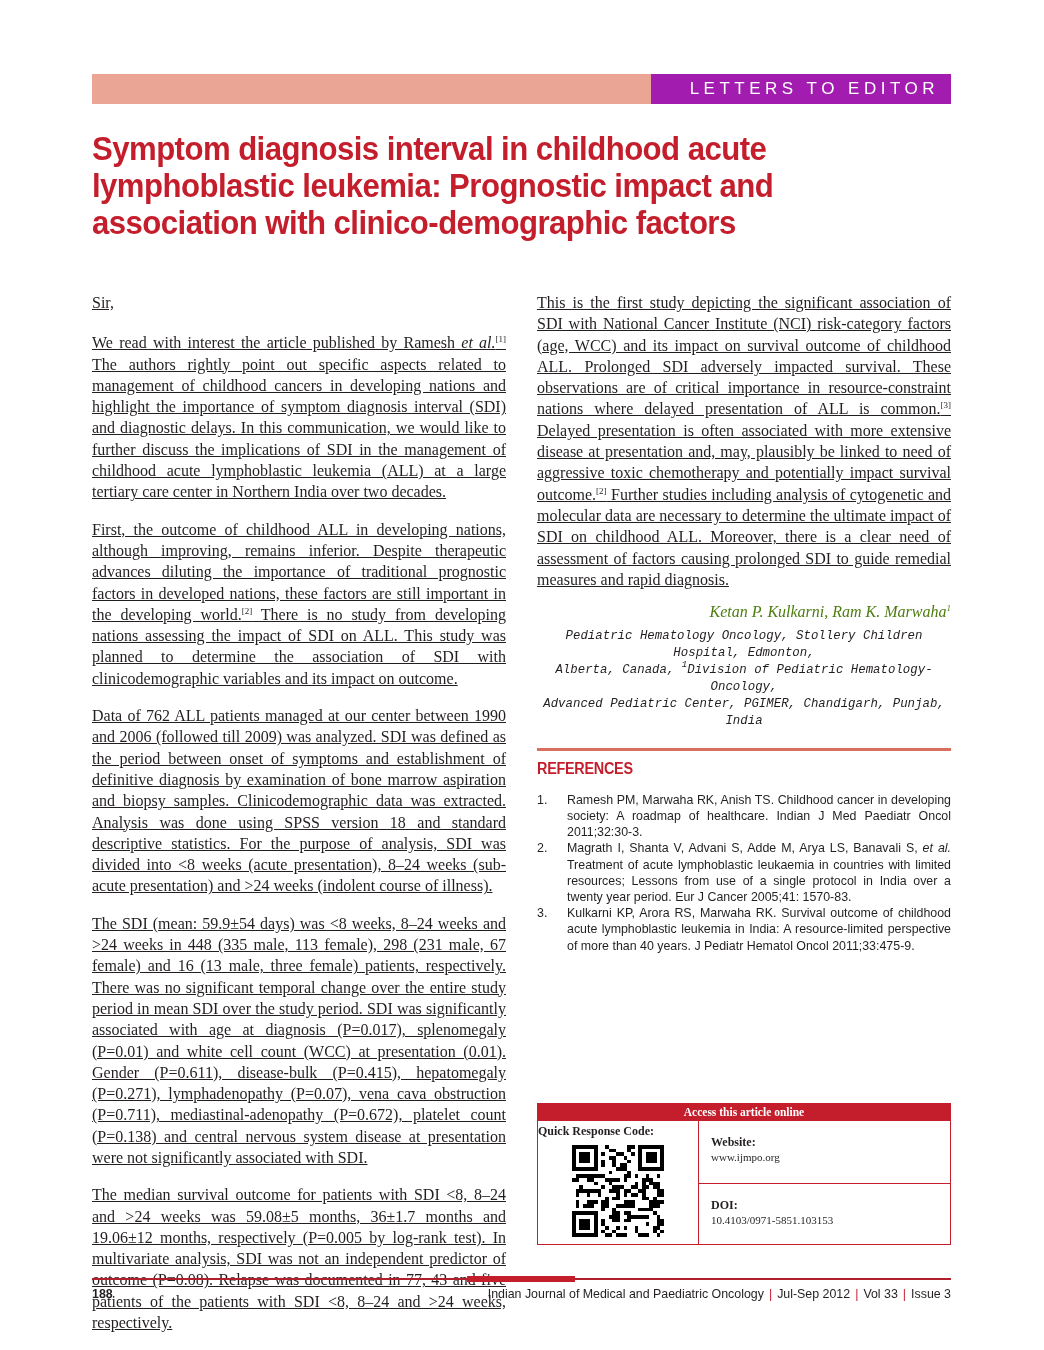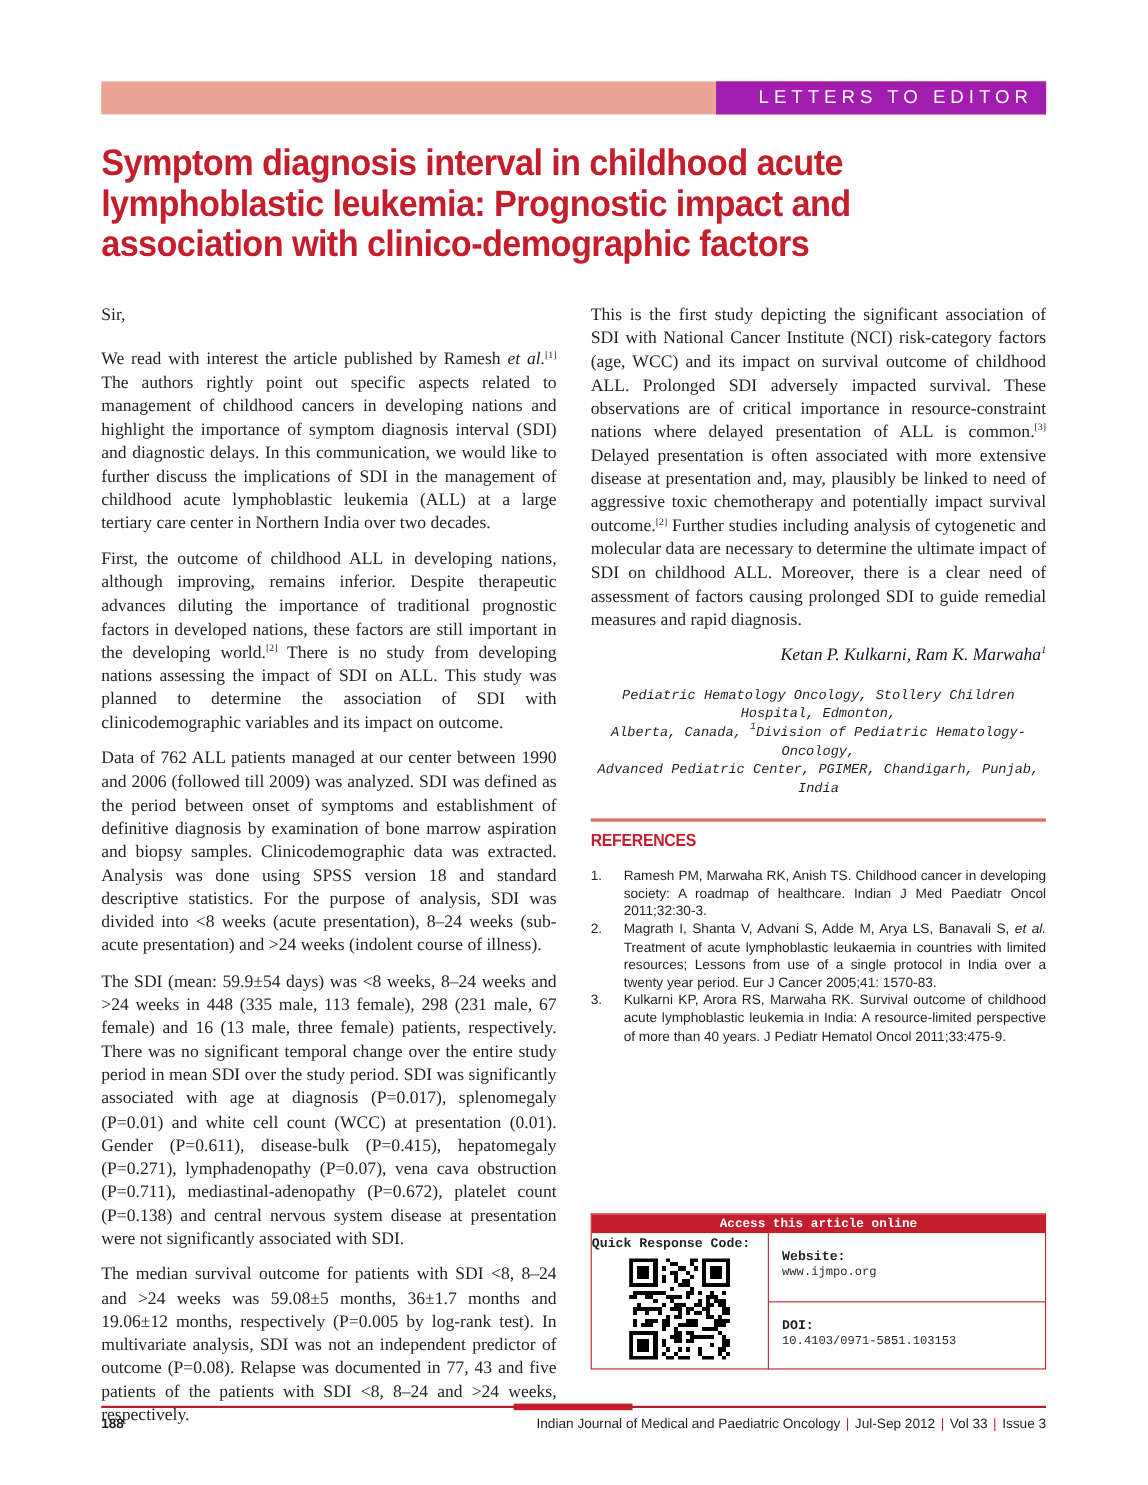--- a/index.html
+++ b/index.html
@@ -6,35 +6,35 @@
   body { width: 1044px; height: 1350px; position: relative; overflow: hidden; font-family: "Liberation Serif", serif; color: #231f20; }
 
   .section-bar { position: absolute; left: 92px; top: 74px; width: 859px; height: 30px; background: #eba594; }
   .section-tag { position: absolute; right: 0; top: 0; height: 30px; width: 300px; background: #a21caf; color: #ffffff; font-family: "Liberation Sans", sans-serif; font-size: 17px; letter-spacing: 4.5px; line-height: 30px; text-align: right; padding-right: 12px; box-sizing: border-box; }
 
   .title { position: absolute; left: 92px; top: 130px; width: 860px; margin: 0; font-family: "Liberation Sans", sans-serif; font-weight: bold; font-size: 33.5px; line-height: 37px; color: #c41e2c; letter-spacing: -0.6px; transform: scaleX(0.93); transform-origin: left top; white-space: nowrap; }
 
   .col { position: absolute; top: 276px; font-size: 16px; line-height: 21.3px; text-align: justify; }
   .col-left { left: 92px; width: 414px; }
   .col-right { left: 537px; width: 414px; }
-  .col p { margin: 0 0 11px 0; }
+  .col p { margin: 16px 0 11px 0; text-decoration: underline; }
   .col p.salutation { margin-bottom: 19px; }
   sup { font-size: 9px; line-height: 0; vertical-align: 6px; }
 
-  .signature { text-align: right; font-style: italic; color: #0f172a; font-size: 16px; margin-top: 4px; margin-bottom: 18px; }
+  .signature { text-align: right; font-style: italic; color: #4d7c0f; font-size: 16px; margin-top: 4px; margin-bottom: 6px; }
   .affiliation { text-align: center; font-family: Liberation Mono, monospace; font-style: italic; font-size: 12.4px; line-height: 17px; }
 
   .ref-rule { height: 3px; background: #d9705f; margin-top: 18px; }
   .ref-heading { font-family: "Liberation Sans", sans-serif; font-weight: bold; font-size: 16px; color: #c41e2c; margin-top: 7px; letter-spacing: -0.3px; transform: scaleX(0.9); transform-origin: left; }
   .ref-list { margin-top: 12px; font-family: "Liberation Sans", sans-serif; font-size: 12.4px; line-height: 16.2px; }
   .ref-item { display: flex; }
   .ref-num { width: 30px; flex-shrink: 0; }
   .ref-text { flex: 1; text-align: justify; }
 
-  .access-box { position: absolute; left: 537px; top: 1103px; width: 414px; height: 142px; border: 1px solid #c41e2c; box-sizing: border-box; font-family: Liberation Mono, monospace; }
+  .access-box { position: absolute; left: 537px; top: 1103px; width: 414px; height: 142px; border: 1px solid #c41e2c; box-sizing: border-box; font-family: Liberation Serif, serif; }
   .access-head { background: #c41e2c; color: #ffffff; font-weight: bold; font-size: 11.5px; text-align: center; height: 17px; line-height: 17px; }
   .access-body { display: flex; height: 124px; }
   .qr-cell { width: 160px; border-right: 1px solid #c41e2c; text-align: left; }
   .qr-label { font-weight: bold; font-size: 12px; margin-top: 3px; }
   .qr-code { width: 92px; height: 92px; margin: 6px auto 0 auto; display: block; }
   .info-cell { flex: 1; display: flex; flex-direction: column; }
   .info-row { flex: 1; padding: 14px 0 17px 12px; font-size: 11px; line-height: 15px; }
   .info-row + .info-row { border-top: 1px solid #c41e2c; }
   .info-label { font-weight: bold; font-size: 12px; }
 

